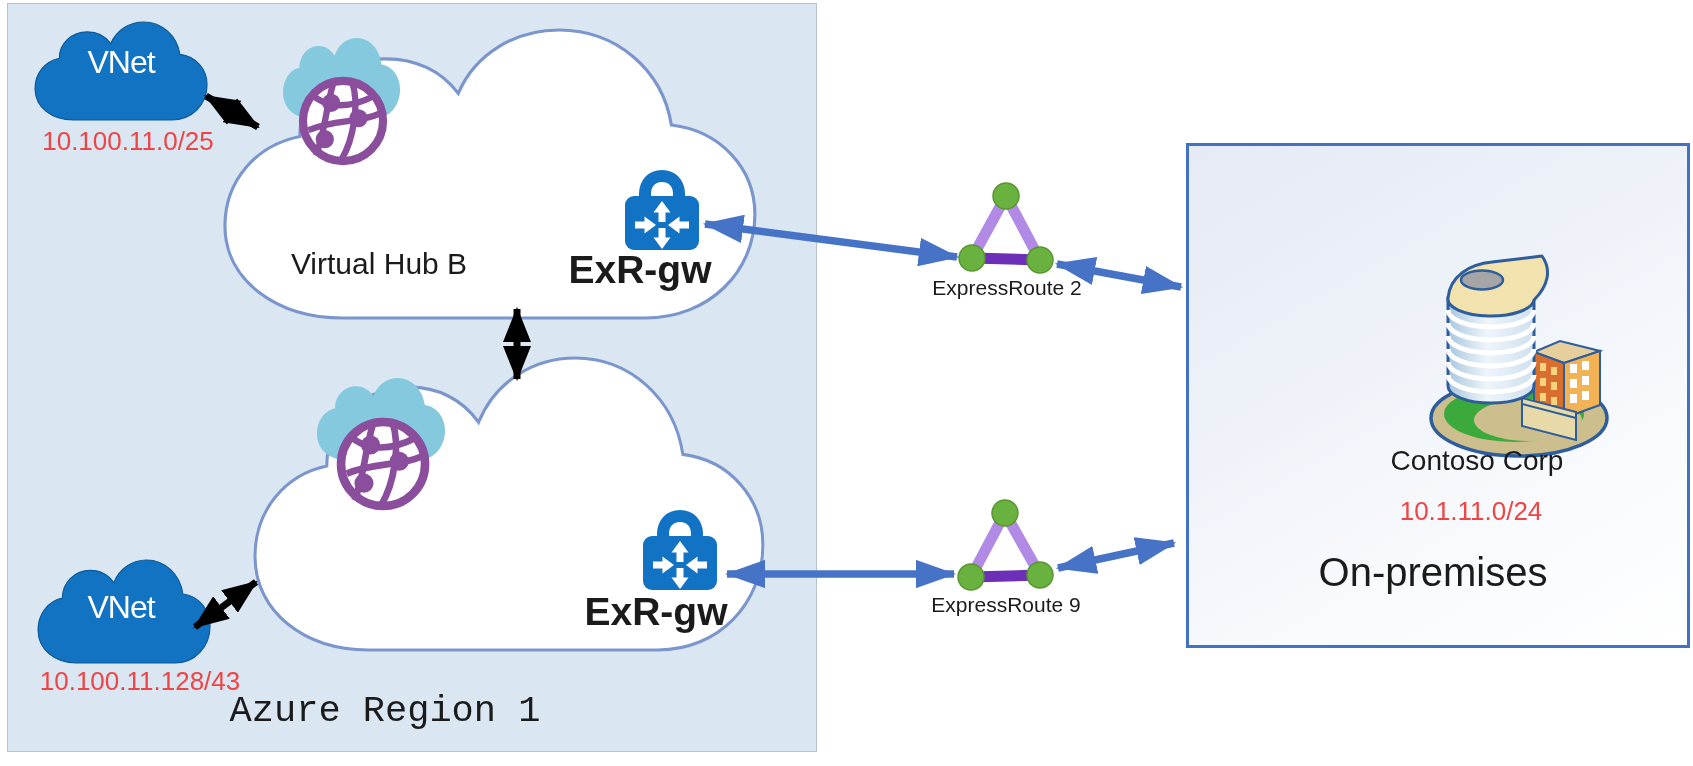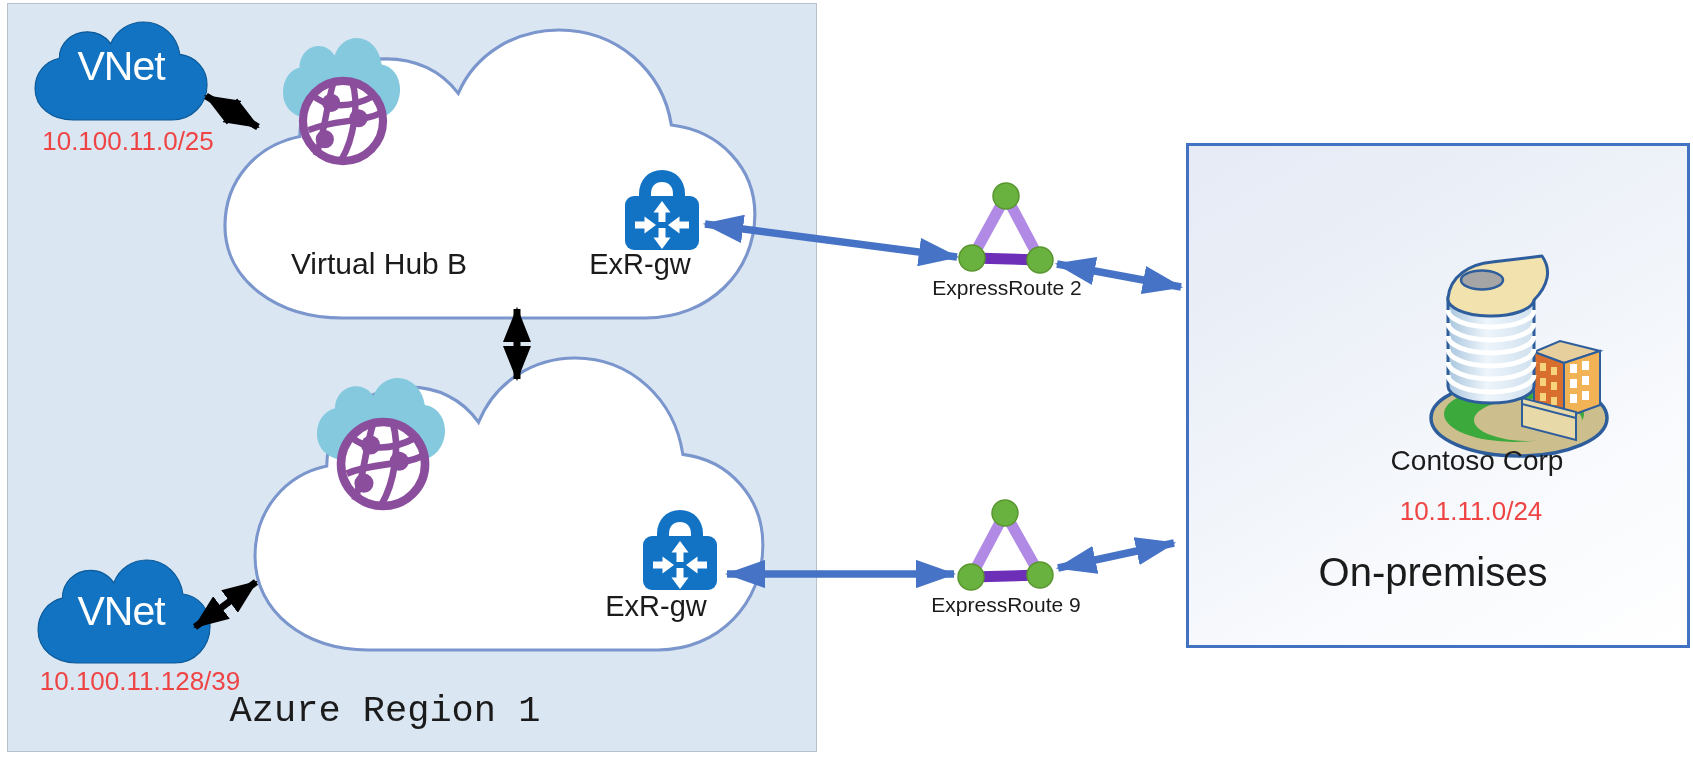--- a/index.html
+++ b/index.html
@@ -5,24 +5,24 @@
   html,body{margin:0;padding:0;background:#fff;}
   .canvas{position:relative;width:1693px;height:766px;background:#ffffff;overflow:hidden;
           font-family:"Liberation Sans", sans-serif;}
   .region-box{position:absolute;left:7px;top:3px;width:810px;height:749px;
               background:#dbe6f3;border:1px solid #b9c1cc;box-sizing:border-box;}
   .onprem-box{position:absolute;left:1186px;top:143px;width:504px;height:505px;box-sizing:border-box;
               border:3px solid #4372c3;
               background:linear-gradient(150deg,#e5eaf5 0%,#edf1f8 35%,#f8fafd 70%,#ffffff 100%);}
   svg.layer{position:absolute;left:0;top:0;}
   .lbl{position:absolute;transform:translateX(-50%);white-space:nowrap;color:#1b1b1b;line-height:1;}
-  .vnet-txt{font-size:41px;color:#ffffff;letter-spacing:-1px;}
+  .vnet-txt{font-size:32px;color:#ffffff;letter-spacing:-1px;}
   .ip-txt{font-size:26px;color:#ef4444;}
   .hub-txt{font-size:30px;}
-  .gw-txt{font-size:29px;}
+  .gw-txt{font-size:39px;font-weight:bold;}
   .er-txt{font-size:21px;text-align:center;}
   .region-txt{font-size:37px;font-family:Liberation Mono, monospace;}
   .company-txt{font-size:28px;}
   .onprem-txt{font-size:40px;}
 </style>
 </head>
 <body>
 
 <div class="canvas">
 
@@ -177,21 +177,21 @@
   <div class="lbl ip-txt" style="left:128px;top:128px;">10.100.11.0/25</div>
 
   <div class="lbl hub-txt" style="left:379px;top:249px;">Virtual Hub B</div>
   <div class="lbl gw-txt" style="left:640px;top:250px;">ExR-gw</div>
   <div class="lbl er-txt" style="left:1007px;top:277px;">ExpressRoute 2</div>
 
   <div class="lbl gw-txt" style="left:656px;top:592px;">ExR-gw</div>
   <div class="lbl er-txt" style="left:1006px;top:594px;">ExpressRoute 9</div>
 
   <div class="lbl vnet-txt" style="left:121px;top:591px;">VNet</div>
-  <div class="lbl ip-txt" style="left:140px;top:668px;">10.100.11.128/39</div>
+  <div class="lbl ip-txt" style="left:140px;top:668px;">10.100.11.128/43</div>
 
   <div class="lbl region-txt" style="left:385px;top:693px;">Azure Region 1</div>
 
   <div class="lbl company-txt" style="left:1477px;top:447px;">Contoso Corp</div>
   <div class="lbl ip-txt" style="left:1471px;top:498px;text-align:right;">10.1.11.0/24</div>
   <div class="lbl onprem-txt" style="left:1433px;top:552px;">On-premises</div>
 
 </div>
 
 </body></html>

